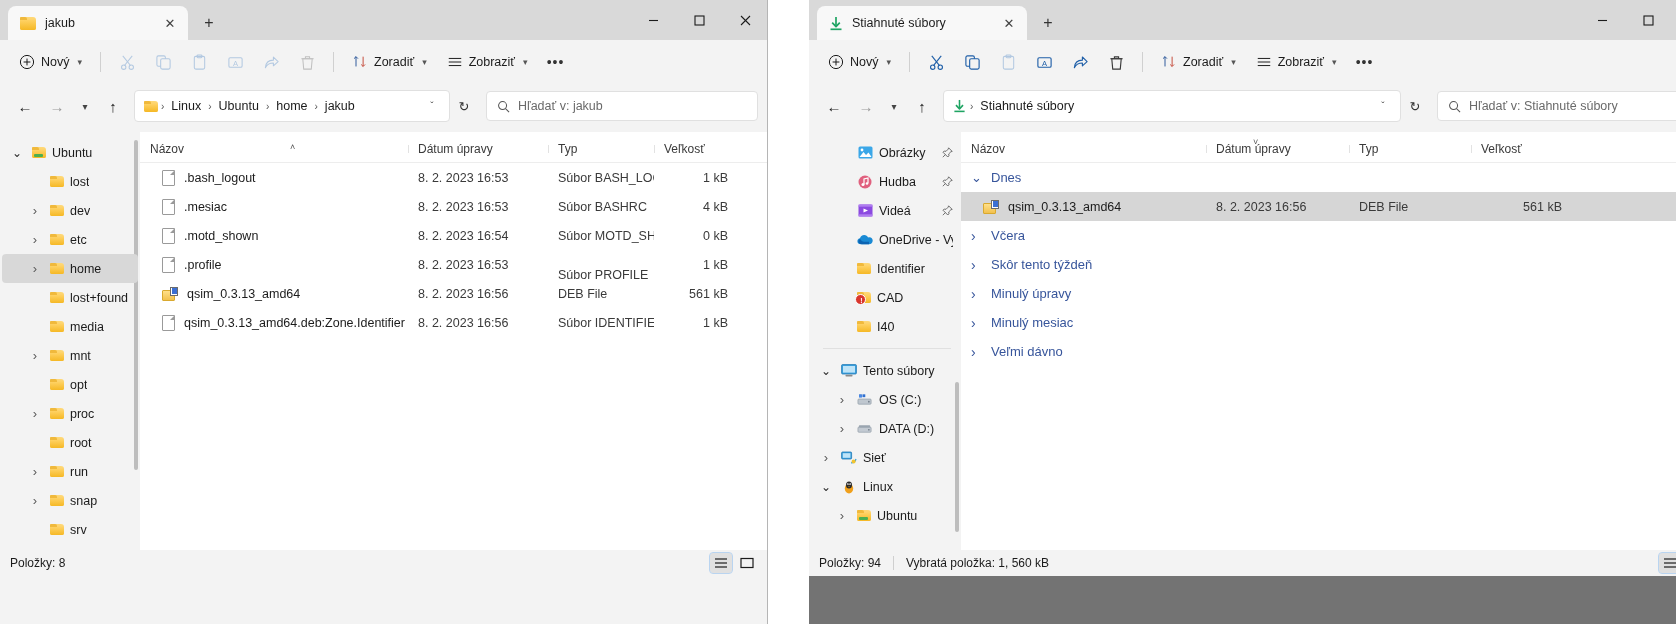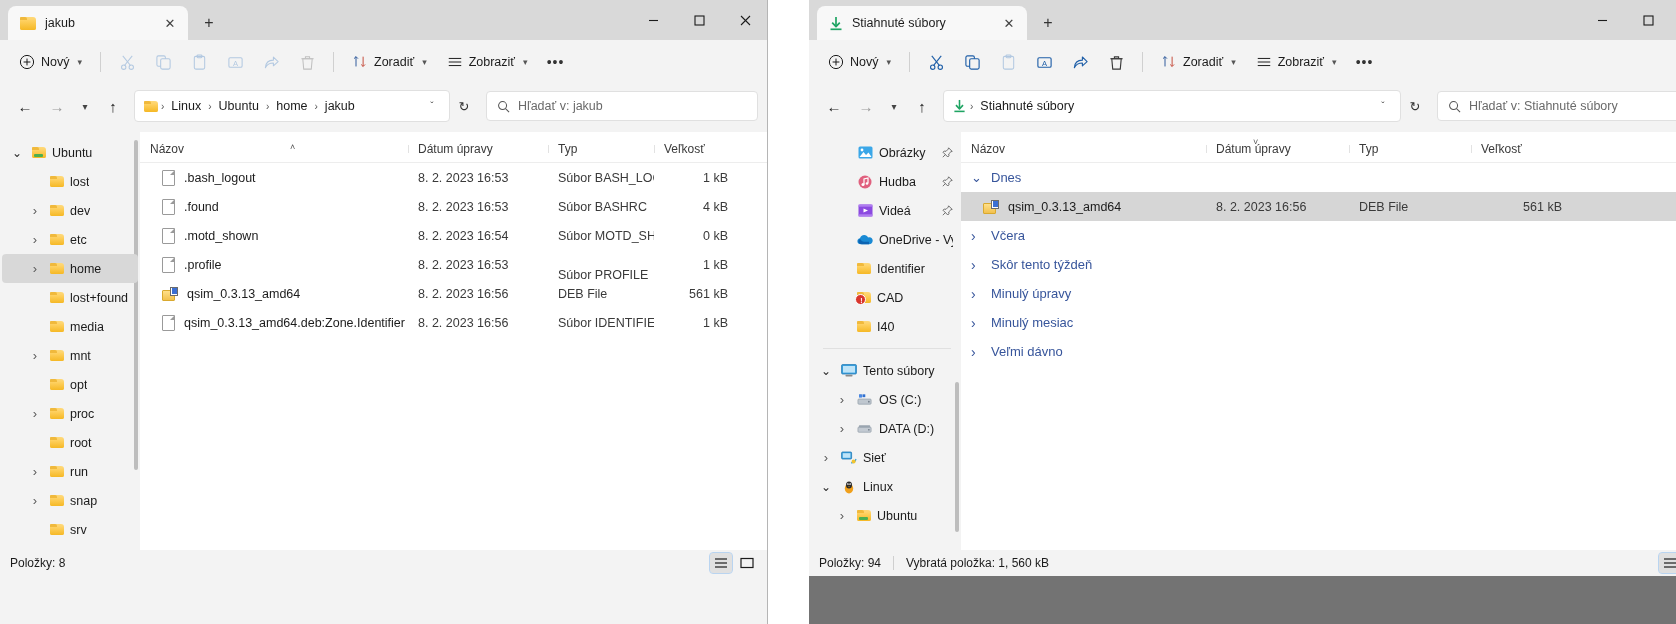--- a/index.html
+++ b/index.html
@@ -645,21 +645,21 @@
                 <span class="docicon"></span>
                 <span>.bash_logout</span>
               </div>
               <div class="cell date" style="width: 140px;">8. 2. 2023 16:53</div>
               <div class="cell type" style="width: 106px;">Súbor BASH_LOG...</div>
               <div class="cell size" style="width: 88px;">1 kB</div>
             </div>
             <div class="row">
               <div class="cell name" style="width: 268px;">
                 <span class="docicon"></span>
-                <span>.found</span>
+                <span>.mesiac</span>
               </div>
               <div class="cell date" style="width: 140px;">8. 2. 2023 16:53</div>
               <div class="cell type" style="width: 106px;">Súbor BASHRC</div>
               <div class="cell size" style="width: 88px;">4 kB</div>
             </div>
             <div class="row">
               <div class="cell name" style="width: 268px;">
                 <span class="docicon"></span>
                 <span>.motd_shown</span>
               </div>

